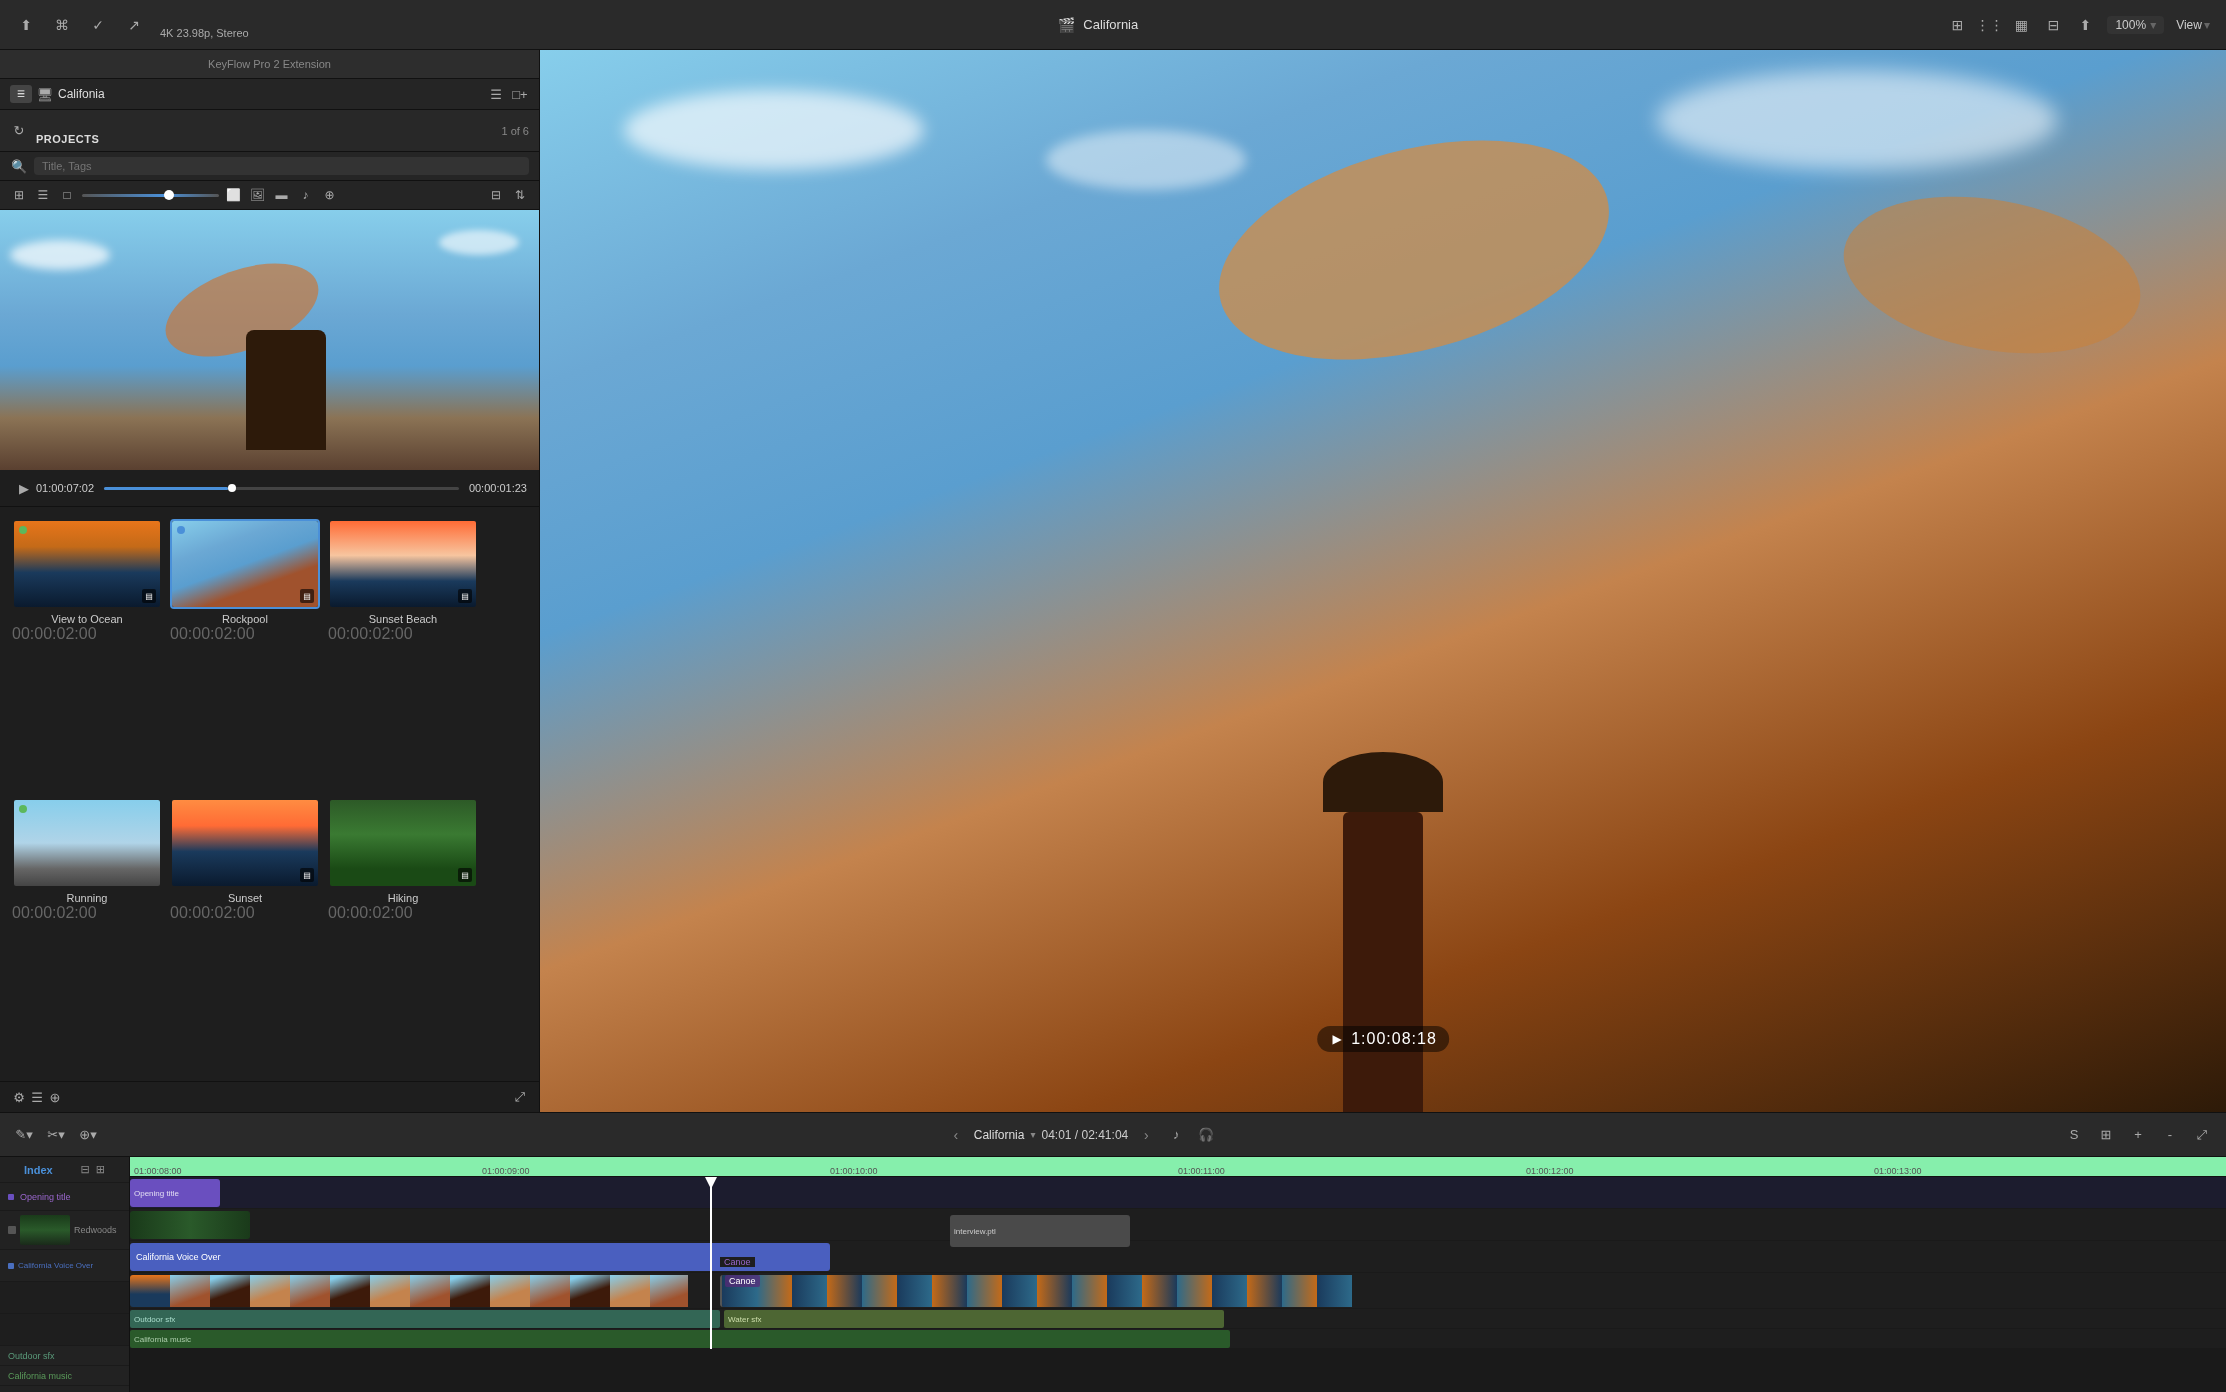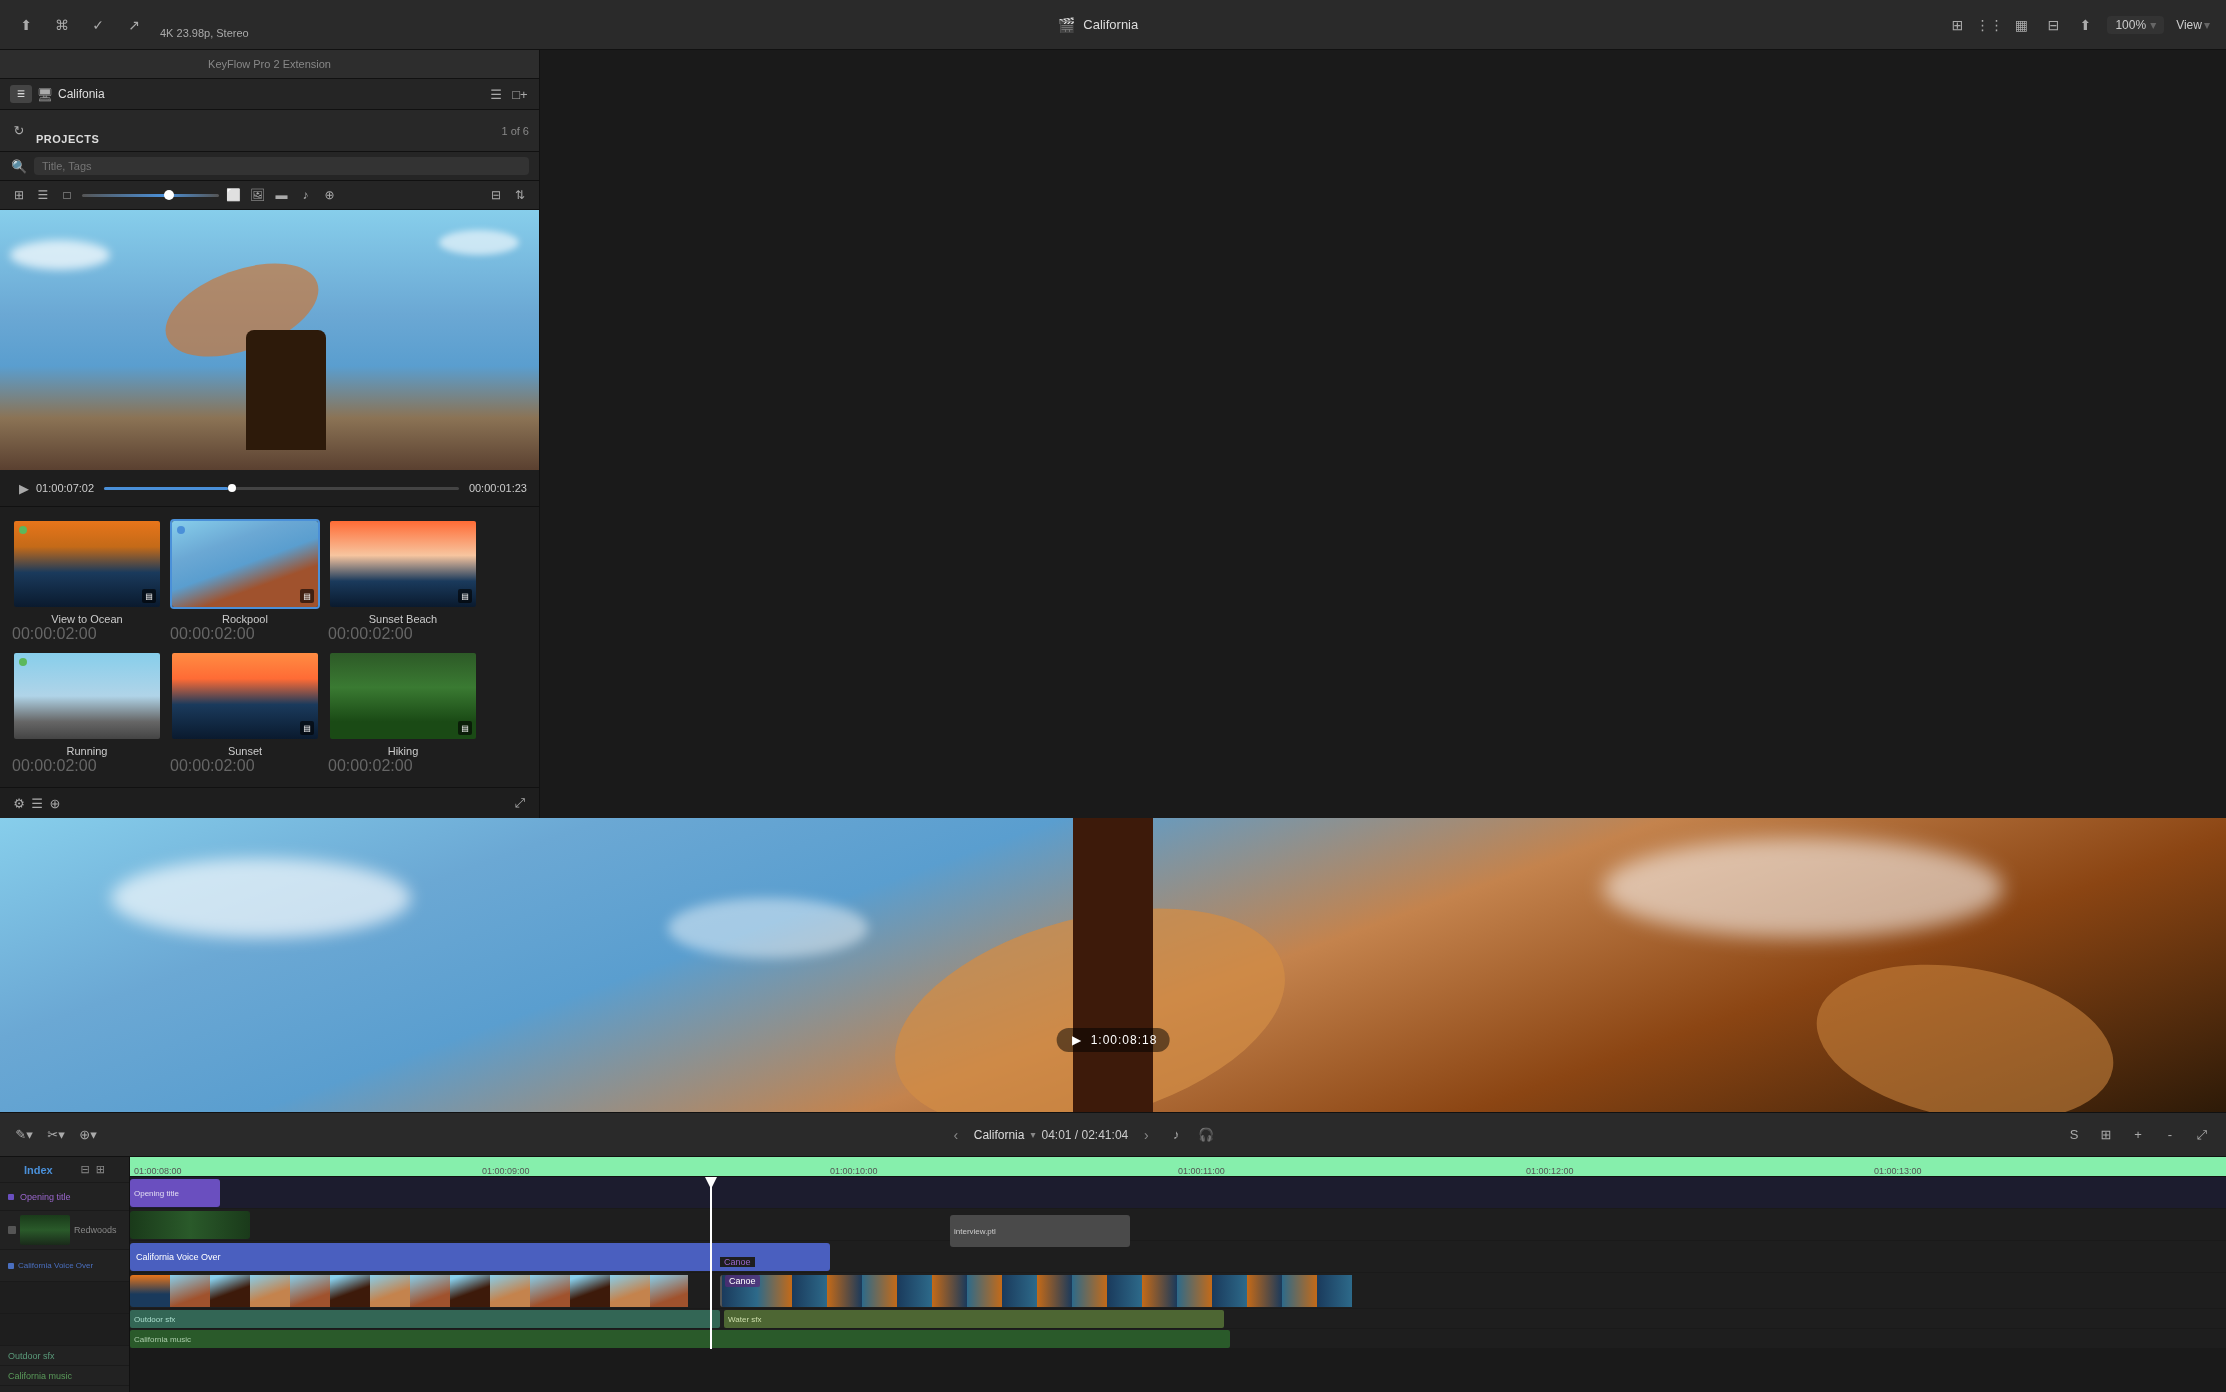--- a/index.html
+++ b/index.html
@@ -64,21 +64,20 @@
       color: #ccc;
       background: #333;
       padding: 2px 8px;
       border-radius: 4px;
     }
 
     
     .main-content {
       display: flex;
       height: calc(1392px - 50px - 280px);
-      flex-direction: column;
     }
 
     
     .left-panel {
       width: 540px;
       background: #1e1e1e;
       border-right: 1px solid #111;
       display: flex;
       flex-direction: column;
     }
@@ -408,21 +407,21 @@
     .play-btn-small {
       width: 16px;
       height: 16px;
       display: flex;
       align-items: center;
       justify-content: center;
       color: #fff;
       font-size: 12px;
     }
     .tc-display {
-      font-size: 12px;
+      font-size: 16px;
       color: #fff;
       font-variant-numeric: tabular-nums;
       letter-spacing: 1px;
     }
 
     
     .bottom-section {
       height: 340px;
       background: #1a1a1a;
       border-top: 1px solid #111;

